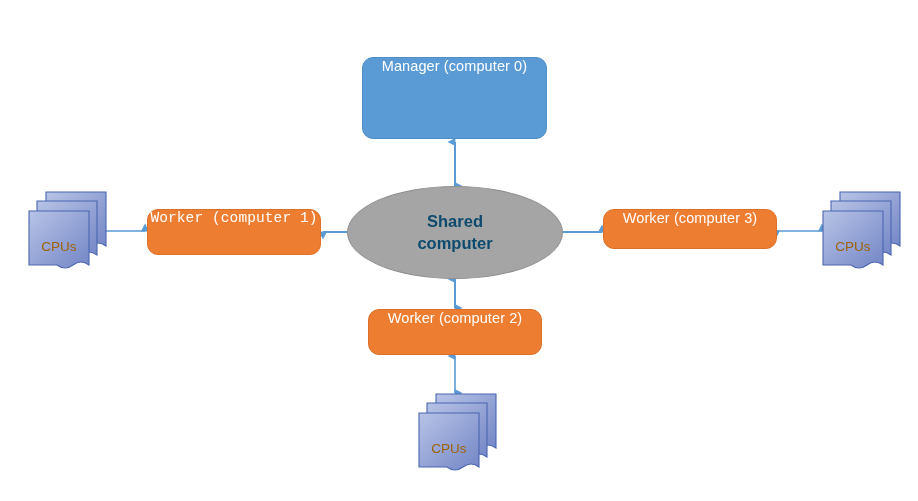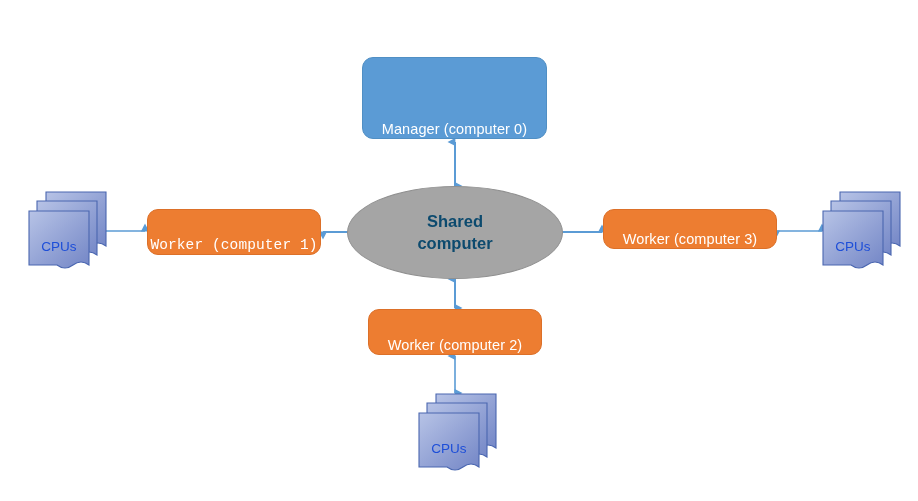--- a/index.html
+++ b/index.html
@@ -30,21 +30,21 @@
     width: 918px;
     height: 501px;
     pointer-events: none;
   }
 
   
   .node-box {
     position: absolute;
     box-sizing: border-box;
     display: flex;
-    align-items: flex-end;
+    align-items: flex-start;
     justify-content: center;
     border-radius: 11px;
     color: #ffffff;
     font-size: 14.5px;
     line-height: 1.15;
     text-align: center;
     letter-spacing: 0.1px;
     white-space: nowrap;
   }
 
@@ -90,21 +90,21 @@
     left: 0; top: 0;
     width: 80px;
     height: 82px;
     overflow: visible;
   }
   .cpu-label {
     position: absolute;
     left: 0;
     width: 62px;
     text-align: center;
-    color: #1d4ed8;
+    color: #a16207;
     font-size: 13.5px;
     line-height: 1;
     pointer-events: none;
   }
   
   .cpu-stack.stack-left .cpu-label {
     left: 0;
     top: 50px;
   }
   

